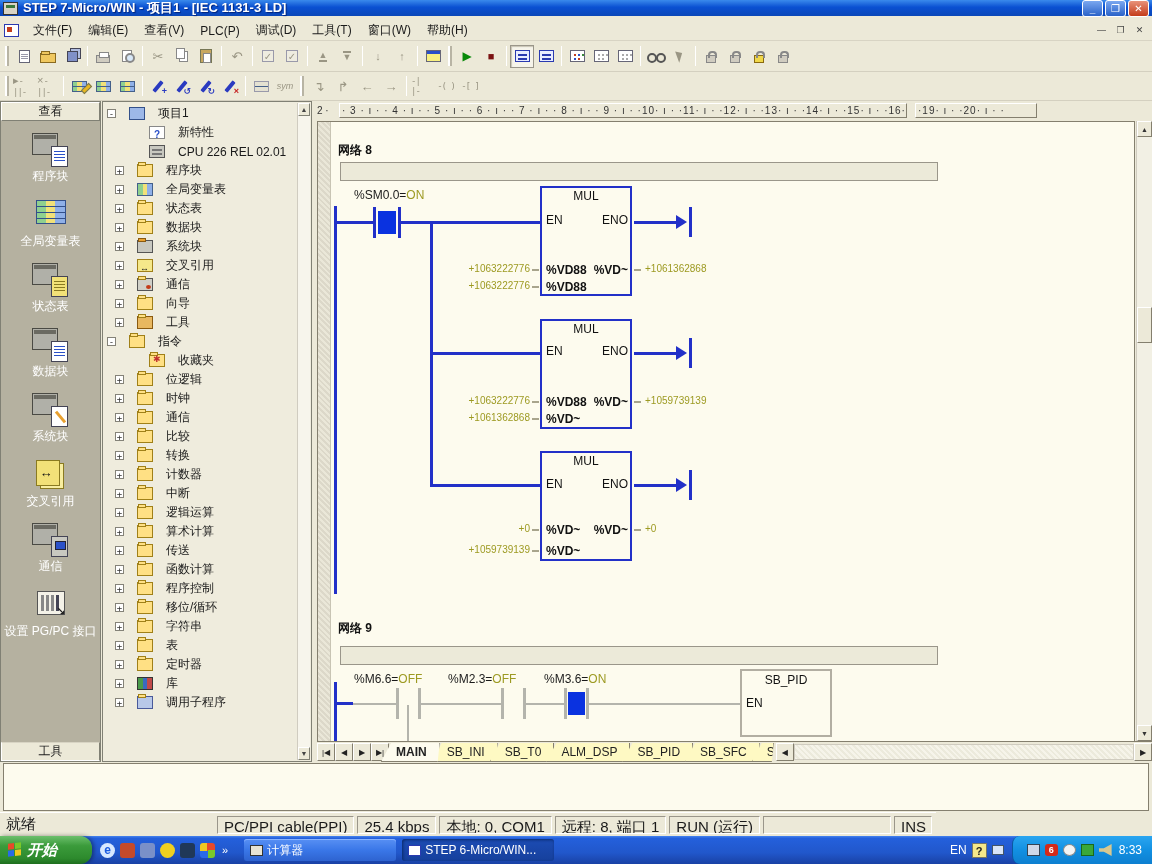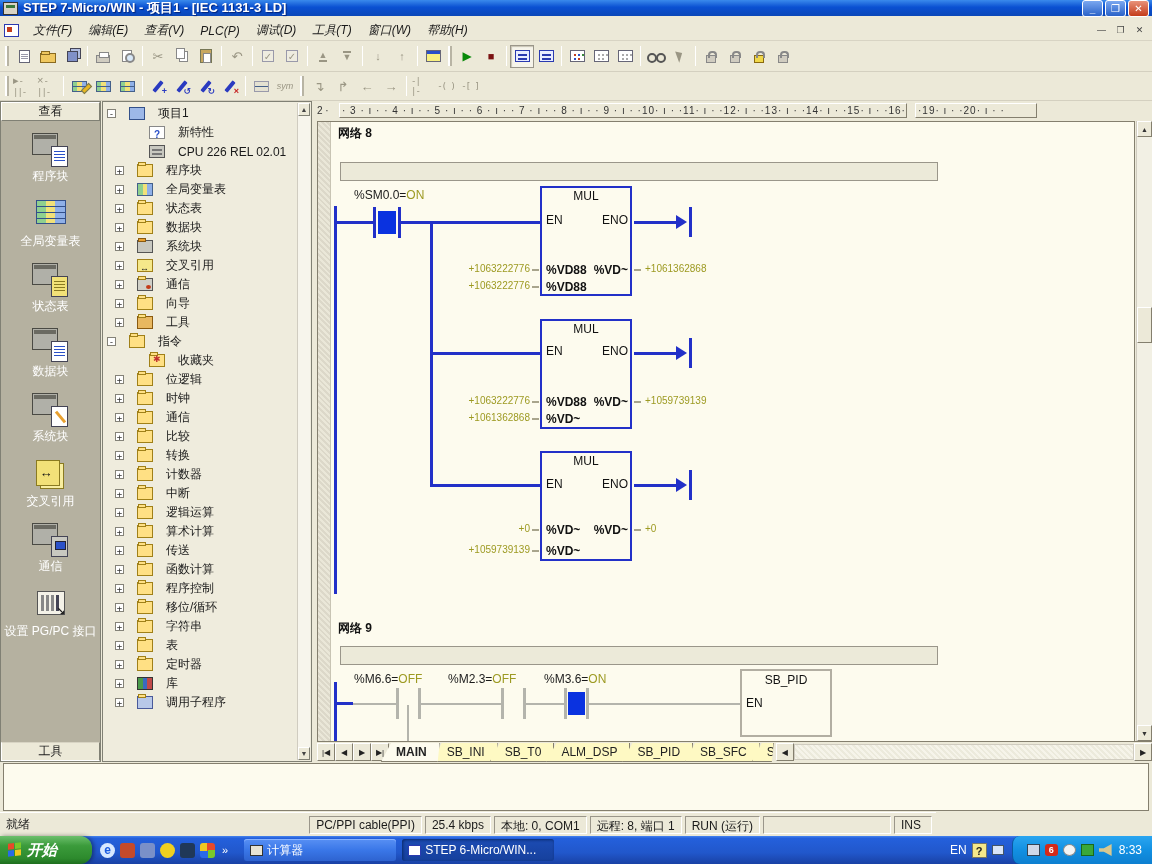--- a/index.html
+++ b/index.html
@@ -24,21 +24,21 @@
   .wbtns{display:flex;gap:2px;}
   .wbtn{width:21px;height:17px;border:1px solid #fff;border-radius:3px;
     background:linear-gradient(180deg,#7ba8f0,#2a62c8);color:#fff;font-size:10px;line-height:15px;text-align:center;font-weight:bold;}
   .wbtn.close{background:linear-gradient(180deg,#e8927a,#c43c1a);}
 
   
   #menubar{position:absolute;left:0;top:21px;width:1152px;height:20px;background:var(--face);
     border-bottom:1px solid #d8d4c4;display:flex;align-items:center;padding:0 2px;}
   #menubar .mdi-ico{width:15px;height:13px;border:1px solid #2a3ab0;background:#fff;margin:0 6px 0 2px;position:relative;}
   #menubar .mdi-ico::before{content:"";position:absolute;left:2px;top:2px;width:5px;height:5px;background:#c43c1a;}
-  .mitem{padding:2px 8px;white-space:nowrap;font-style:italic;}
+  .mitem{padding:2px 8px;white-space:nowrap;}
   #menubar .sp{flex:1;}
   .mdibtn{width:17px;height:15px;border:1px solid var(--face);color:#444;font-size:9px;line-height:13px;text-align:center;margin-right:2px;}
 
   
   .toolbar{position:absolute;left:0;width:1152px;background:var(--face);display:flex;align-items:center;
     border-bottom:1px solid #d4d0c0;padding-left:2px;}
   #tb1{top:41px;height:31px;}
   #tb2{top:72px;height:29px;}
   .grip{width:4px;height:20px;border-left:2px solid #fff;border-right:2px solid #b8b4a4;margin:0 3px;}
   .tsep{width:1px;height:20px;background:#b8b4a4;border-right:1px solid #fff;margin:0 3px;}
@@ -198,21 +198,21 @@
   .tab.cut{max-width:22px;overflow:hidden;padding-right:0;}
   #hsl{margin-left:2px;}
   #htrack{flex:1;height:16px;margin-top:2px;background:repeating-linear-gradient(45deg,#f6f4ea 0 2px,#eceadc 2px 4px);border:1px solid #d0ccc0;}
   #hsr{margin-left:0;}
 
   
   #outputpane{position:absolute;left:3px;top:763px;width:1146px;height:48px;background:var(--canvas);border:1px solid #847f6e;}
 
   
   #statusbar{position:absolute;left:0;top:812px;width:936px;height:24px;background:var(--face);border-top:1px solid #fff;
-    display:flex;align-items:center;font-size:12px;}
+    display:flex;align-items:center;font-size:15px;}
   #statusbar .ready{flex:1;padding-left:6px;}
   .scell{height:18px;border:1px solid #9a968a;border-bottom-color:#fff;border-right-color:#fff;padding:1px 6px 0 6px;margin-right:3px;white-space:nowrap;overflow:hidden;}
   .scell.blank{width:128px;} .scell.ins{width:38px;margin-right:4px;}
 
   
   #taskbar{position:absolute;left:0;top:836px;width:1152px;height:28px;
     background:linear-gradient(180deg,#4684ee 0%,#2460dc 8%,#2157cb 60%,#1941a5 100%);display:flex;align-items:center;}
   #startbtn{width:92px;height:28px;border-radius:0 12px 12px 0;
     background:linear-gradient(180deg,#6cbf6c 0%,#3b9b3b 35%,#2d8a2d 80%,#1e6e1e 100%);
     display:flex;align-items:center;padding-left:8px;color:#fff;font-weight:bold;font-style:italic;font-size:15px;gap:5px;
@@ -681,21 +681,21 @@
     <div id="editor">
       <div id="ruler">
         <span class="pre">2 ·</span>
         <span id="rb1" class="rulerbox">· 3 · ı ·  · 4 · ı ·  · 5 · ı ·  · 6 · ı ·  · 7 · ı ·  · 8 · ı ·  · 9 · ı ·  ·10· ı ·  ·11· ı ·  ·12· ı ·  ·13· ı ·  ·14· ı ·  ·15· ı ·  ·16· ı ·  ·17· ı ·  ·18·</span>
         <span id="rb2" class="rulerbox">·19· ı ·  ·20· ı ·  ·</span>
       </div>
 
       <div id="canvas">
         <div id="lmargin"></div>
 
-        <div class="nt" style="left:20px;top:3px">网络 8</div>
+        <div class="nt" style="left:20px;top:20px">网络 8</div>
         <div class="cbox" style="left:22px;top:40px;width:598px"></div>
 
         <div class="oplbl" style="left:36px;top:66px"><span>%SM0.0=</span><span class="st">ON</span></div>
 
         <div class="wv" style="left:16px;top:84px;height:388px"></div>
         <div class="wh" style="left:19px;top:99px;width:38px"></div>
         <div class="cbar" style="left:55px;top:85px" actable="false"></div>
         <div class="cfill" style="left:60px;top:89px;width:18px;height:23px"></div>
         <div class="cbar" style="left:80px;top:85px"></div>
         <div class="wh" style="left:83px;top:99px;width:139px"></div>

